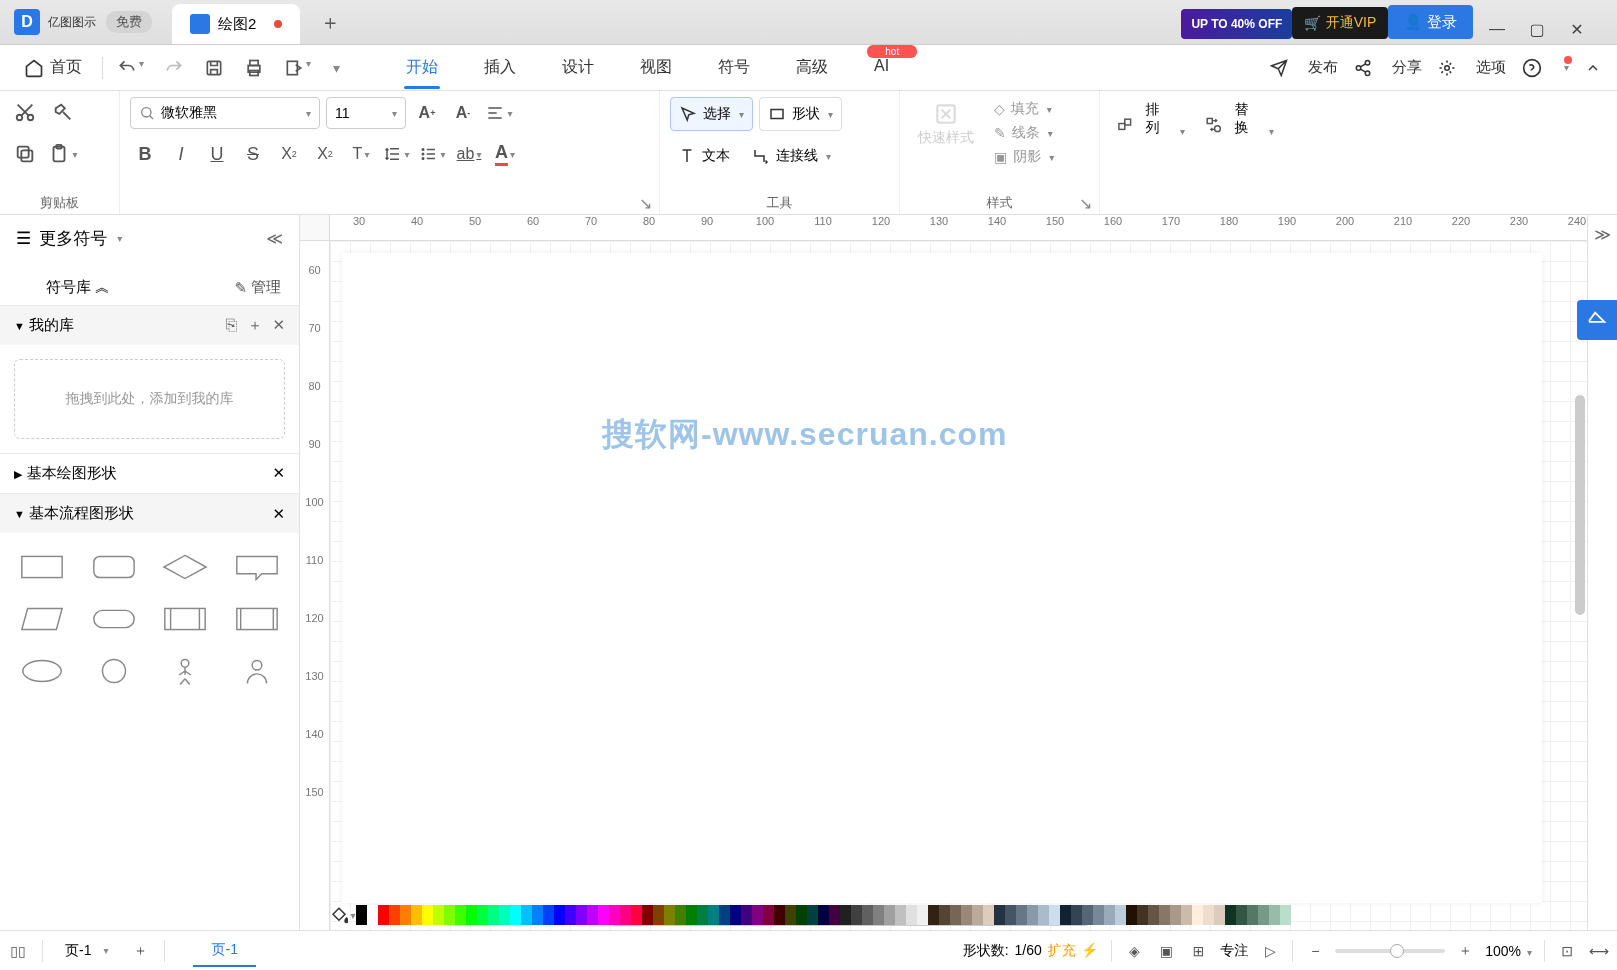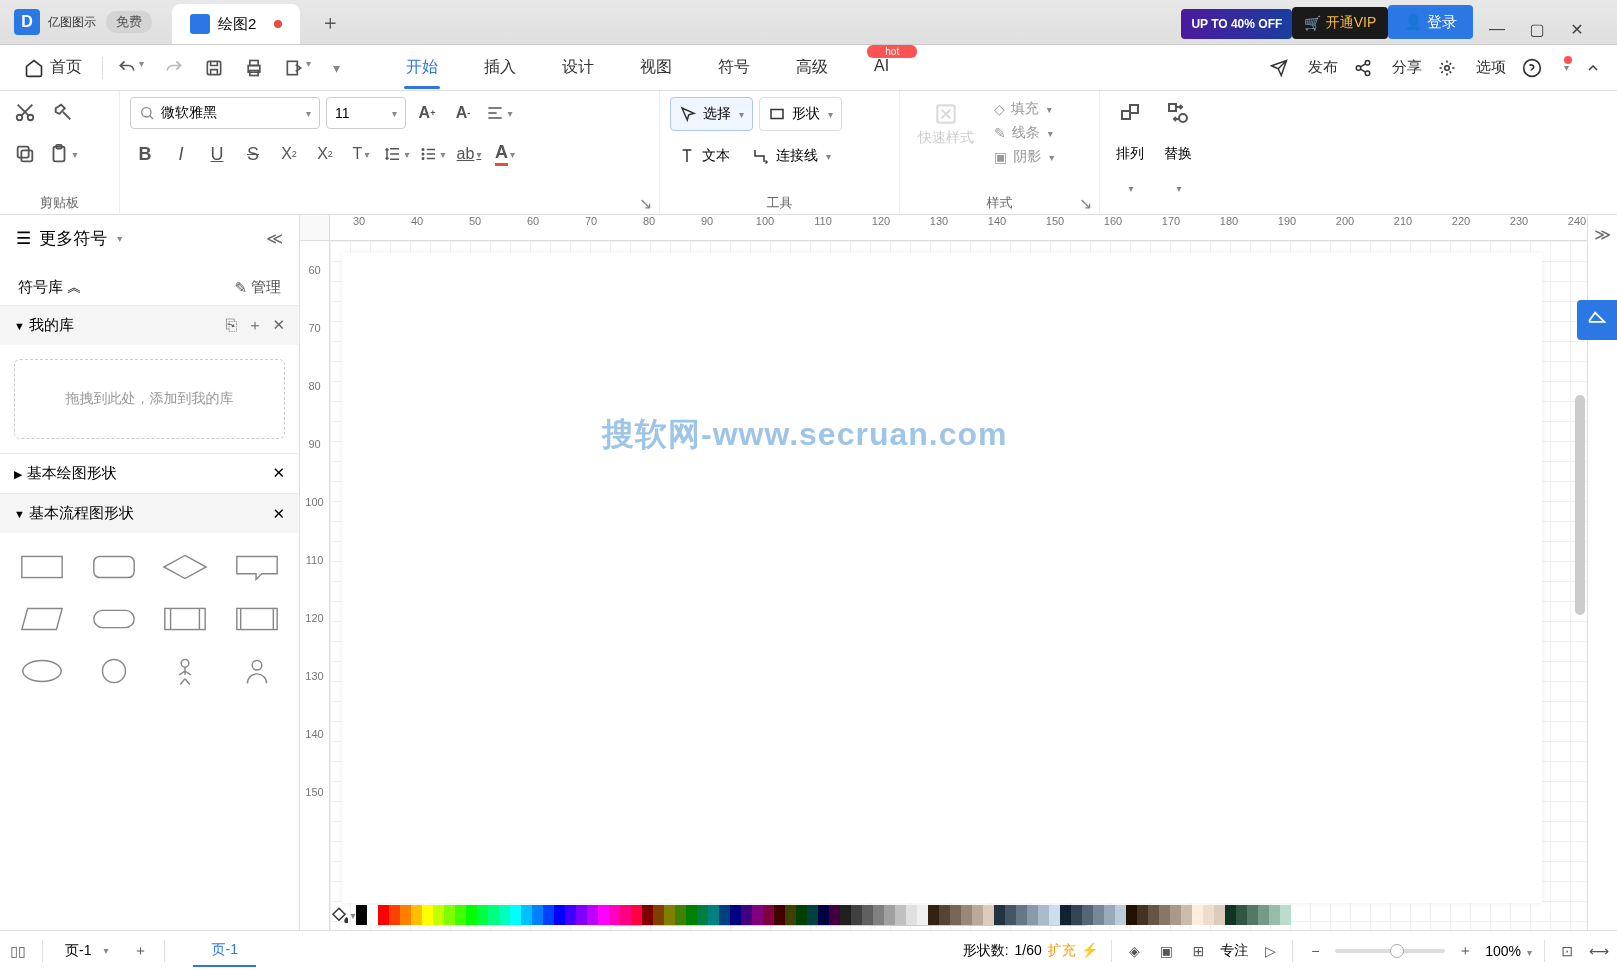--- a/index.html
+++ b/index.html
@@ -46,34 +46,34 @@
 .ribbon-col { display: flex; flex-direction: column; gap: 12px; }
 .rb-btn { width: 30px; height: 30px; display: flex; align-items: center; justify-content: center; cursor: pointer; color: #555; border-radius: 4px; }
 .rb-row { display: flex; gap: 6px; align-items: center; }
 .font-select { width: 190px; height: 32px; border: 1px solid #ccc; border-radius: 4px; display: flex; align-items: center; padding: 0 8px; font-size: 14px; gap: 6px; }
 .size-select { width: 80px; height: 32px; border: 1px solid #ccc; border-radius: 4px; display: flex; align-items: center; padding: 0 8px; font-size: 14px; justify-content: space-between; }
 .tool-combo { height: 34px; border: 1px solid #ddd; border-radius: 4px; display: flex; align-items: center; padding: 0 8px; gap: 6px; font-size: 14px; cursor: pointer; }
 .big-tool { display: flex; flex-direction: column; align-items: center; gap: 2px; padding: 4px 8px; font-size: 14px; color: #999; cursor: pointer; }
 .big-tool svg { width: 26px; height: 26px; }
 .style-list { font-size: 14px; color: #999; }
 .style-item { display: flex; align-items: center; gap: 6px; padding: 3px 4px; cursor: pointer; }
-.arrange-col { display: flex; flex-direction: column; align-items: center; gap: 20px; font-size: 14px; padding: 4px 6px; }
+.arrange-col { display: flex; flex-direction: row; align-items: flex-end; gap: 12px; font-size: 14px; padding: 4px 6px; }
 .launcher { position: absolute; bottom: 4px; right: 4px; width: 16px; height: 16px; cursor: pointer; color: #888; }
 
 
 .main { display: flex; height: calc(970px - 45px - 46px - 124px - 40px); }
 .sidebar { width: 300px; border-right: 1px solid #e0e0e0; display: flex; flex-direction: column; }
 .sidebar-header { display: flex; justify-content: space-between; align-items: center; padding: 12px 16px; }
 .more-symbols { display: flex; align-items: center; gap: 8px; font-size: 17px; font-weight: 500; }
 .collapse-left { cursor: pointer; color: #666; }
 .search-bar { margin: 0 12px; display: flex; border: 1px solid #ddd; border-radius: 6px; height: 38px; overflow: hidden; }
 .search-input { flex: 1; border: none; padding: 0 12px; font-size: 14px; outline: none; }
 .search-btn { background: #2b78e4; color: #fff; padding: 0 14px; font-size: 14px; display: flex; align-items: center; }
 .lib-header { display: flex; justify-content: space-between; padding: 16px 18px 8px; font-size: 15px; }
-.lib-title { display: flex; align-items: center; gap: 4px; }
+.lib-title { display: flex; align-items: center; gap: 4px; margin-left: 28px; }
 .manage-link { display: flex; align-items: center; gap: 4px; color: #555; }
 .lib-section { background: #f5f5f5; padding: 10px 14px; display: flex; justify-content: space-between; align-items: center; font-size: 15px; border-top: 1px solid #eaeaea; }
 .lib-actions { display: flex; gap: 10px; color: #666; }
 .drop-area { margin: 14px; border: 1px dashed #ccc; border-radius: 6px; height: 80px; display: flex; align-items: center; justify-content: center; text-align: center; color: #999; font-size: 14px; padding: 0 30px; }
 .collapsed-section { padding: 10px 14px; display: flex; justify-content: space-between; font-size: 15px; border-top: 1px solid #eaeaea; }
 .shape-grid { display: grid; grid-template-columns: repeat(4, 1fr); gap: 12px; padding: 14px 12px; }
 .shape-cell { height: 40px; display: flex; align-items: center; justify-content: center; }
 .shape-cell svg { width: 48px; height: 30px; stroke: #888; fill: none; stroke-width: 1.5; }
 
 .canvas-area { flex: 1; position: relative; background: #fff; display: flex; }

